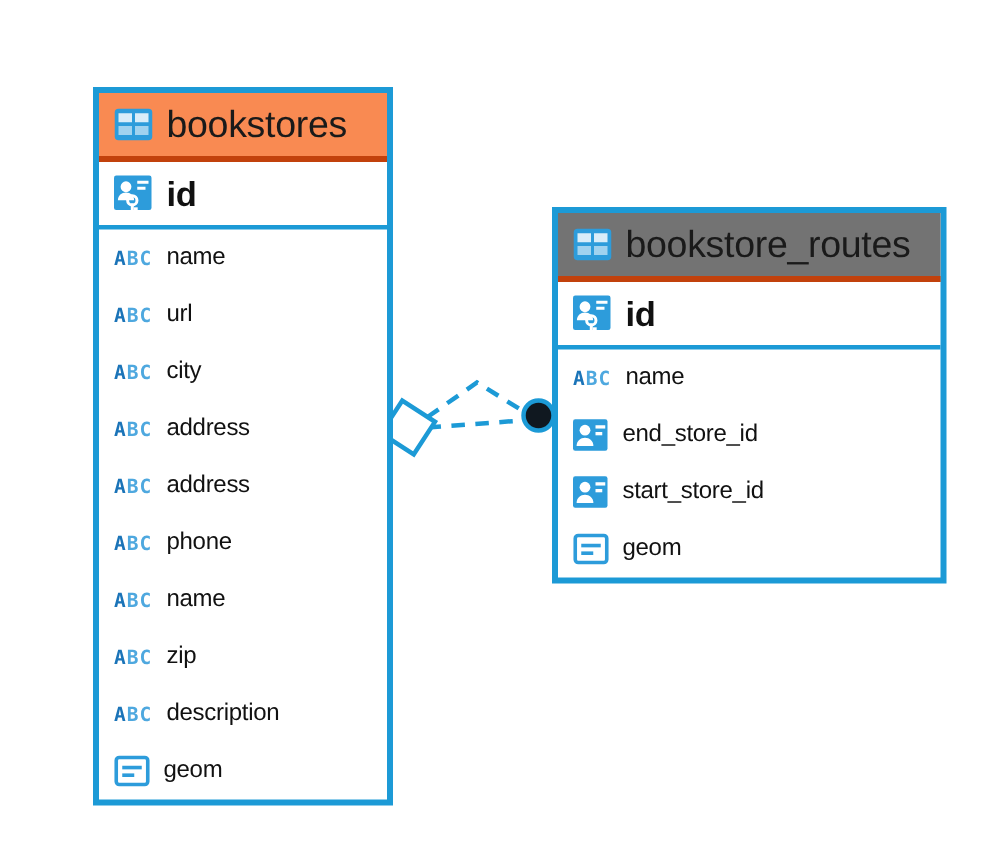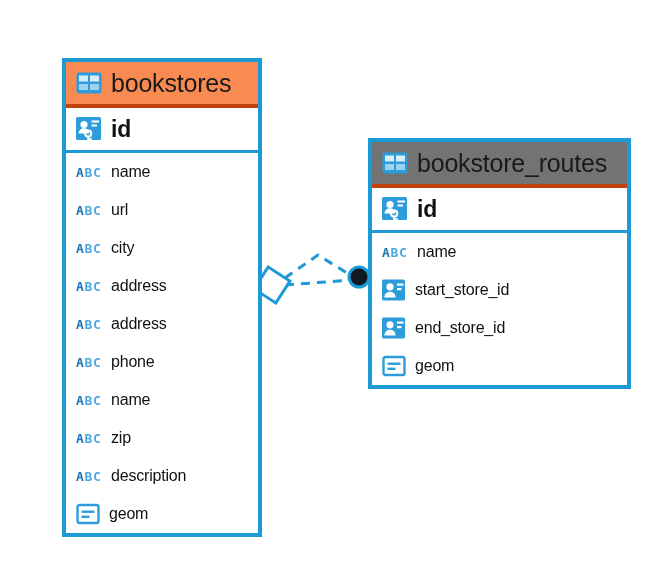--- a/index.html
+++ b/index.html
@@ -306,34 +306,34 @@
     <div class="row">
       <span class="icon fk-ico">
         <svg viewBox="0 0 24 22" width="24" height="22">
           <rect x="0" y="0.5" width="23" height="21" rx="1.5" fill="#2D9CDB"></rect>
           <circle cx="8" cy="7.8" r="3.6" fill="#ffffff"></circle>
           <path d="M2.4 18.4c0-3.5 2.6-5.6 5.6-5.6s5.6 2.1 5.6 5.6z" fill="#ffffff"></path>
           <rect x="15" y="4.5" width="6.5" height="2.2" fill="#ffffff"></rect>
           <rect x="15" y="9" width="4.5" height="2.2" fill="#ffffff"></rect>
         </svg>
       </span>
-      <span class="row-label">start_store_id</span>
+      <span class="row-label">end_store_id</span>
     </div>
 
     <div class="row">
       <span class="icon fk-ico">
         <svg viewBox="0 0 24 22" width="24" height="22">
           <rect x="0" y="0.5" width="23" height="21" rx="1.5" fill="#2D9CDB"></rect>
           <circle cx="8" cy="7.8" r="3.6" fill="#ffffff"></circle>
           <path d="M2.4 18.4c0-3.5 2.6-5.6 5.6-5.6s5.6 2.1 5.6 5.6z" fill="#ffffff"></path>
           <rect x="15" y="4.5" width="6.5" height="2.2" fill="#ffffff"></rect>
           <rect x="15" y="9" width="4.5" height="2.2" fill="#ffffff"></rect>
         </svg>
       </span>
-      <span class="row-label">end_store_id</span>
+      <span class="row-label">start_store_id</span>
     </div>
 
     <div class="row">
       <span class="icon geom-ico">
         <svg viewBox="0 0 24 22" width="24" height="22">
           <rect x="1.5" y="2" width="21" height="18" rx="2" fill="#ffffff" stroke="#2D9CDB" stroke-width="2.4"></rect>
           <rect x="5.5" y="7.5" width="13" height="2.4" fill="#2D9CDB"></rect>
           <rect x="5.5" y="12.6" width="8" height="2.4" fill="#2D9CDB"></rect>
         </svg>
       </span>

